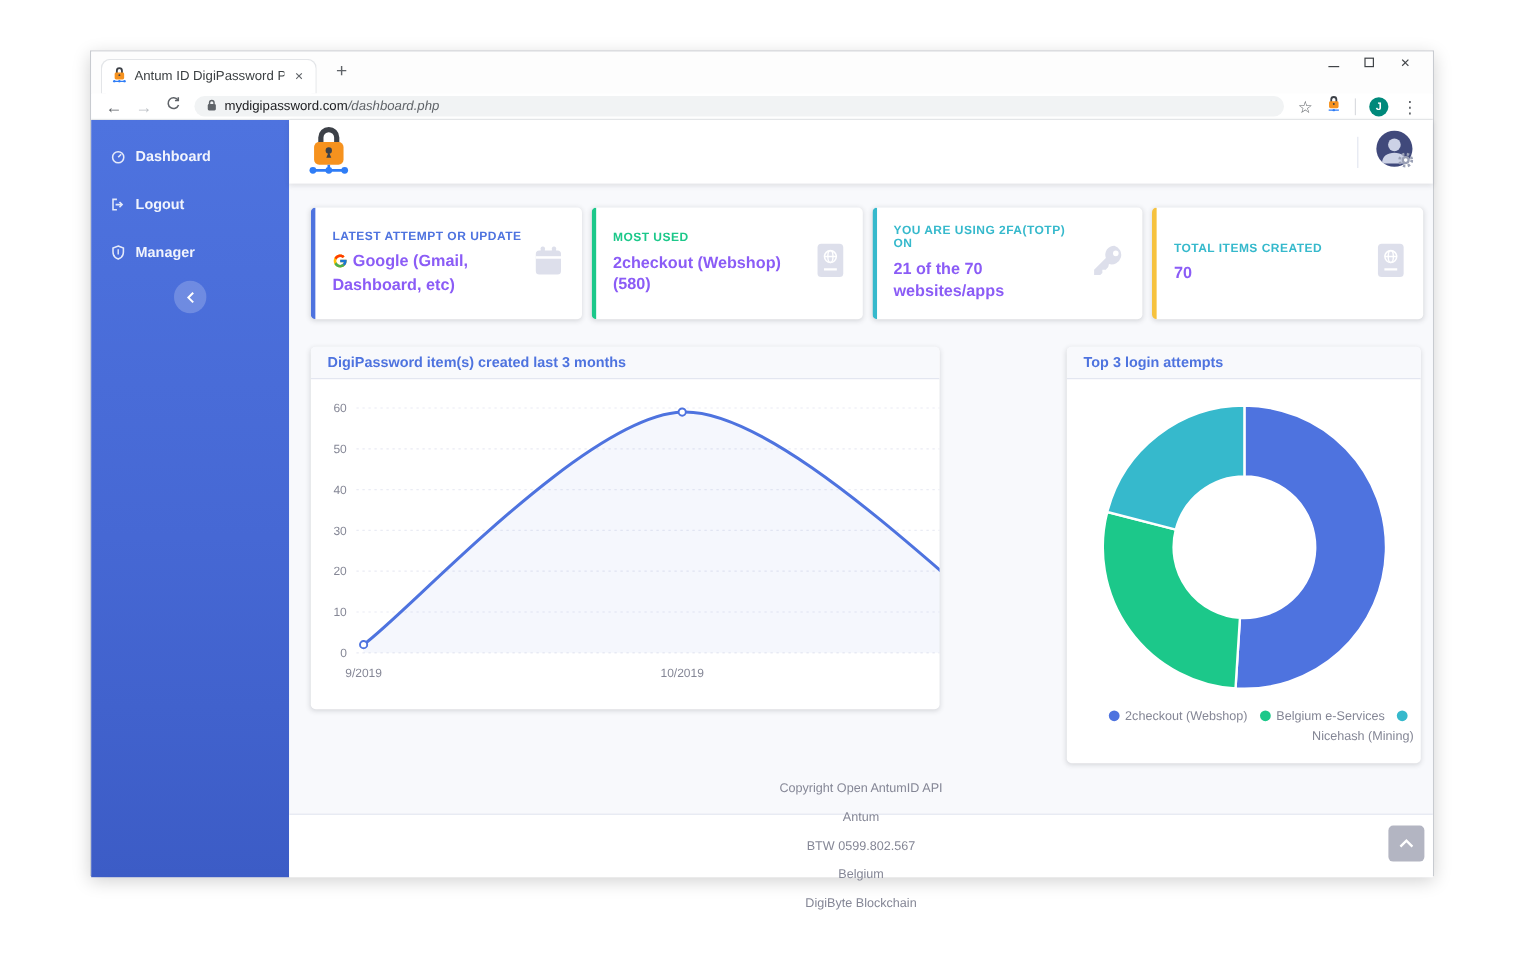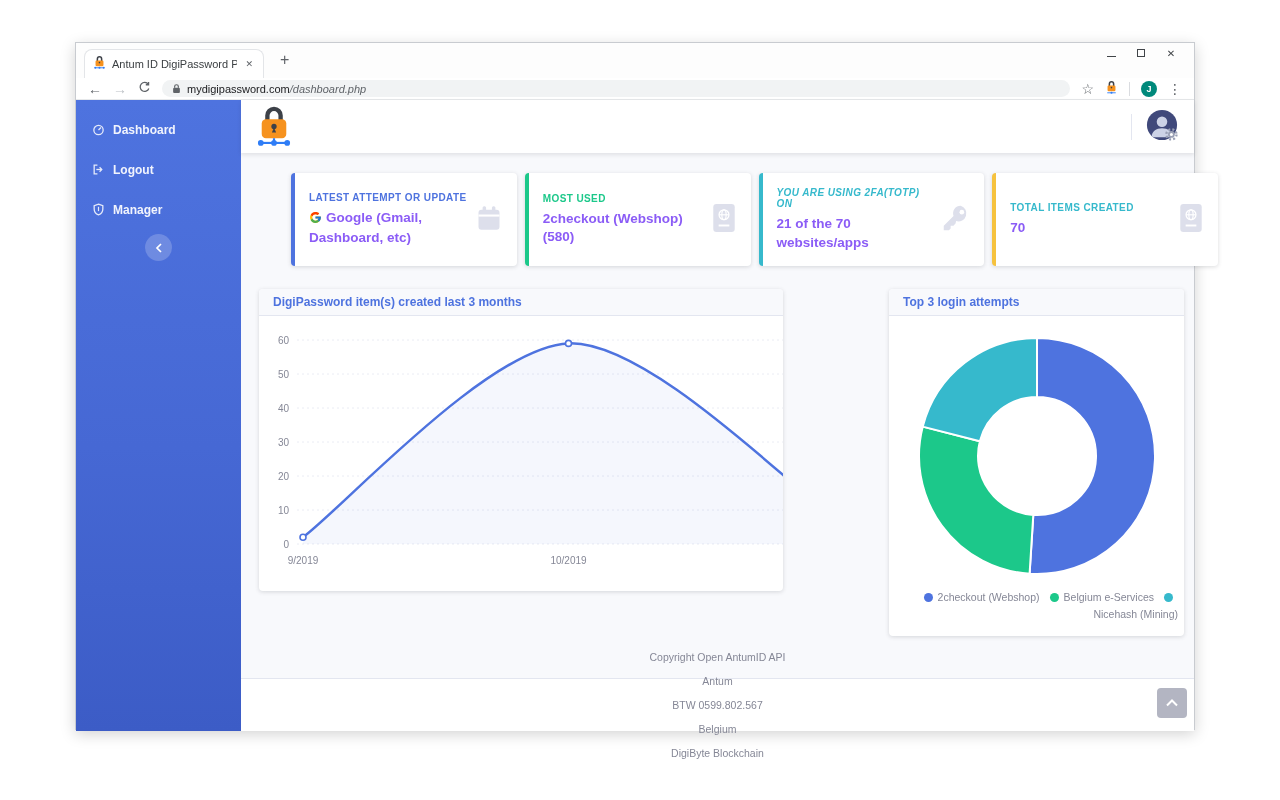--- a/index.html
+++ b/index.html
@@ -32,35 +32,35 @@
   .url { font-size:11px; color:#202124; white-space:nowrap; }
   .url .path { color:#5f6368;font-style:italic; }
   .tb-divider { width:1px; height:14px; background:#dadce0; }
   .profile-badge { width:16px; height:16px; border-radius:50%; background:#00897b; color:#fff;
                    font-size:9px; font-weight:bold; display:flex; align-items:center; justify-content:center; }
 
   
   .page { display:flex; height:631px; }
   .sidebar { width:165px; background:linear-gradient(180deg,#4e73df 0%,#4668d4 55%,#3c5cc6 100%);
              position:relative; padding-top:10px; flex-shrink:0; }
-  .nav-item { display:flex; align-items:flex-start; gap:8px; padding:13px 16px;
+  .nav-item { display:flex; align-items:center; gap:8px; padding:13px 16px;
               color:rgba(255,255,255,.92); font-size:12px; font-weight:bold; cursor:pointer; }
   .nav-item svg { opacity:.85; flex-shrink:0; }
   .collapse-btn { position:absolute; left:69px; top:134px; width:27px; height:27px; border-radius:50%;
                   background:rgba(255,255,255,.2); display:flex; align-items:center; justify-content:center; }
 
   .main { flex:1; position:relative; background:#f8f9fc; }
   .topbar { position:absolute; left:0; top:0; right:0; height:53px; background:#fff;
             box-shadow:0 2px 4px rgba(58,59,69,.12); display:flex; align-items:center;
             padding:0 16px; z-index:2; }
   .topbar-right { margin-left:auto; display:flex; align-items:center; gap:14px; }
   .v-divider { width:1px; height:26px; background:#e3e6f0; }
 
   
-  .cards-row { position:absolute; left:18px; top:73px; width:927px; display:flex; gap:8px;margin-left:32px; }
+  .cards-row { position:absolute; left:18px; top:73px; width:927px; display:flex; gap:8px; }
   .stat-card { flex:1; height:93px; background:#fff; border-left:4px solid #4e73df; border-radius:4px;
                box-shadow:0 1px 4px rgba(58,59,69,.18); padding:12px 14px;
                display:flex; align-items:center; justify-content:space-between; gap:8px; }
   .stat-label { font-size:10px; font-weight:bold; letter-spacing:.4px; color:#4e73df; margin-bottom:6px; }
   .stat-value { font-size:13.5px; font-weight:bold; color:#8b5cf6; line-height:1.35; }
   .stat-icon { color:#dddfeb; flex-shrink:0; }
   .g-icon { display:inline-block; vertical-align:-2px; margin-right:4px; }
 
   
   .chart-card { position:absolute; background:#fff; border-radius:4px;
@@ -247,21 +247,21 @@
                 <circle cx="12" cy="11" r="4.6" fill="none" stroke="#fff" stroke-width="1.2"></circle>
                 <ellipse cx="12" cy="11" rx="2" ry="4.6" fill="none" stroke="#fff" stroke-width="1.1"></ellipse>
                 <line x1="7.4" y1="11" x2="16.6" y2="11" stroke="#fff" stroke-width="1.1"></line>
                 <line x1="7" y1="21" x2="17" y2="21" stroke="#fff" stroke-width="1.8"></line>
               </svg>
           </span>
         </div>
 
         <div class="stat-card" style="border-left-color: rgb(54, 185, 204);">
           <div class="stat-text">
-            <div class="stat-label" style="color: rgb(54, 185, 204); font-style: italic;">YOU ARE USING 2FA(TOTP) ON</div>
+            <div class="stat-label" style="color: rgb(54, 185, 204);">YOU ARE USING 2FA(TOTP) ON</div>
             <div class="stat-value">21 of the 70 websites/apps</div>
           </div>
           <span class="stat-icon">
             <svg width="28" height="28" viewBox="0 0 24 24" fill="currentColor">
                 <path d="M16 1.5a6.5 6.5 0 0 0-6.1 8.8L1.5 18.7V22.5h4.4l1.5-1.5v-2.4h2.4l1.8-1.8.5-2.2A6.5 6.5 0 1 0 16 1.5z"></path>
                 <circle cx="17" cy="7" r="2" fill="#fff"></circle>
               </svg>
           </span>
         </div>
 

